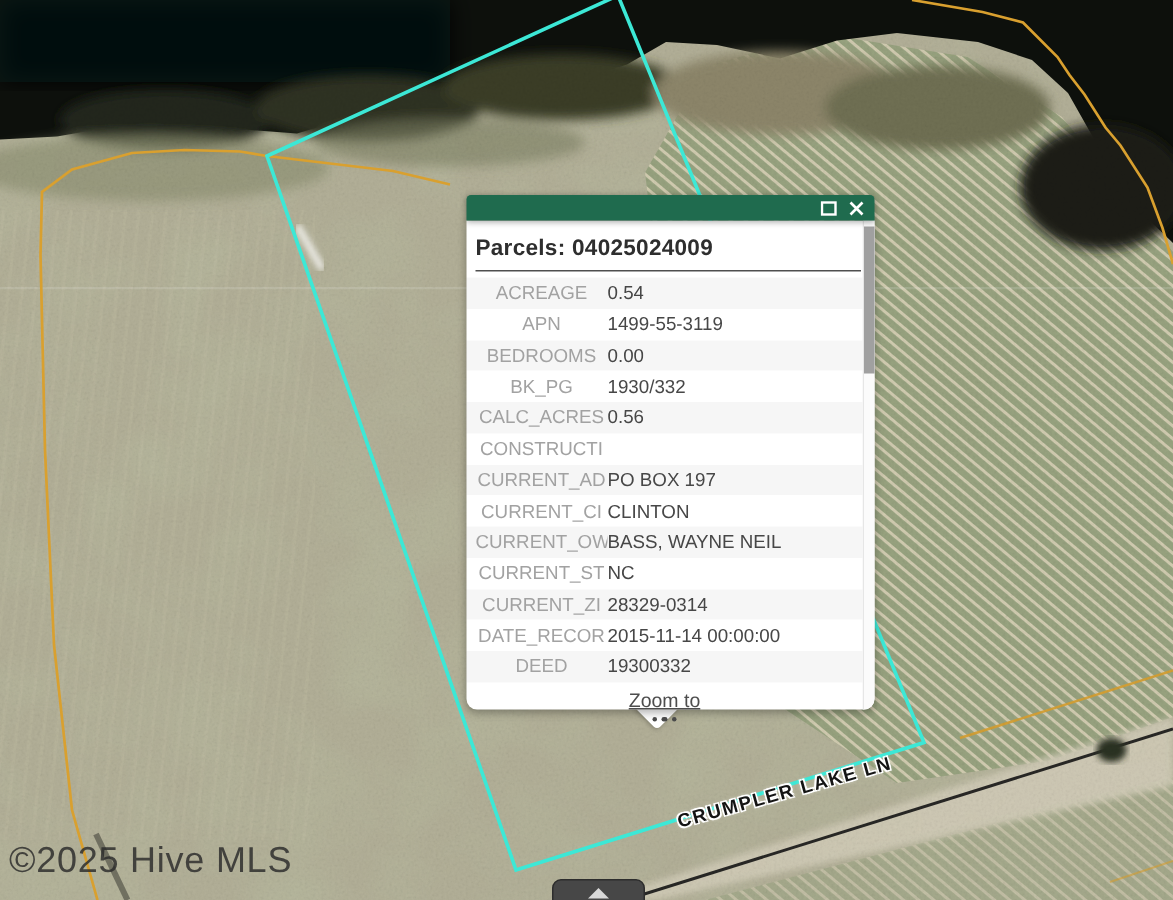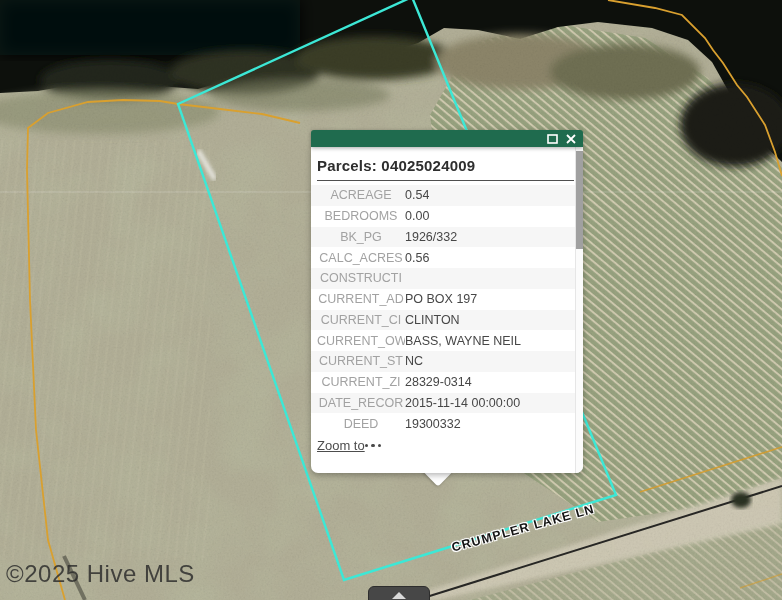--- a/index.html
+++ b/index.html
@@ -59,22 +59,23 @@
   .title-divider{border-bottom:1px solid #4f4f4f;margin:6px 9px 4px 6px;}
   .attr-table{margin-right:8px;text-align:center;}
   .attr-row{
     display:flex;align-items:center;height:20.75px;font-size:12.5px;
     padding-left:6px;
   }
   .attr-row:nth-child(odd){background:rgba(0,0,0,.035);}
   .attr-label{flex:0 0 88px;color:#a2a2a2;white-space:nowrap;overflow:hidden;}
   .attr-value{color:#474747;white-space:nowrap;overflow:hidden;}
   .popup-footer{
-    display:flex;align-items:center;
+    display:flex;justify-content:space-between;align-items:center;
     padding:4px 14px 0 6px;
+    flex-direction:column;
   }
   .zoom-to{font-size:13px;color:#4d4d4d;text-decoration:underline;cursor:pointer;}
   .dots{display:flex;gap:3px;cursor:pointer;padding:4px 0;}
   .dots i{width:3.5px;height:3.5px;border-radius:50%;background:#4a4a4a;display:block;}
   .pscroll{
     position:absolute;right:0;top:0;bottom:0;width:7px;
     background:#fbfbfb;border-left:1px solid #e6e6e6;border-radius:0 0 7px 0;
   }
   .pscroll .thumb{position:absolute;top:4px;left:0;width:7px;height:98px;background:#a0a0a0;}
 </style>
@@ -182,26 +183,30 @@
   <div class="popup-body">
     <div class="popup-title">Parcels: 04025024009</div>
     <div class="title-divider"></div>
 
     <div class="attr-table">
       <div class="attr-row">
         <span class="attr-label">ACREAGE</span>
         <span class="attr-value">0.54</span>
       </div>
       <div class="attr-row">
+        <span class="attr-label">APN</span>
+        <span class="attr-value">1499-55-3119</span>
+      </div>
+      <div class="attr-row">
         <span class="attr-label">BEDROOMS</span>
         <span class="attr-value">0.00</span>
       </div>
       <div class="attr-row">
         <span class="attr-label">BK_PG</span>
-        <span class="attr-value">1926/332</span>
+        <span class="attr-value">1930/332</span>
       </div>
       <div class="attr-row">
         <span class="attr-label">CALC_ACRES</span>
         <span class="attr-value">0.56</span>
       </div>
       <div class="attr-row">
         <span class="attr-label">CONSTRUCTI</span>
         <span class="attr-value"></span>
       </div>
       <div class="attr-row">

